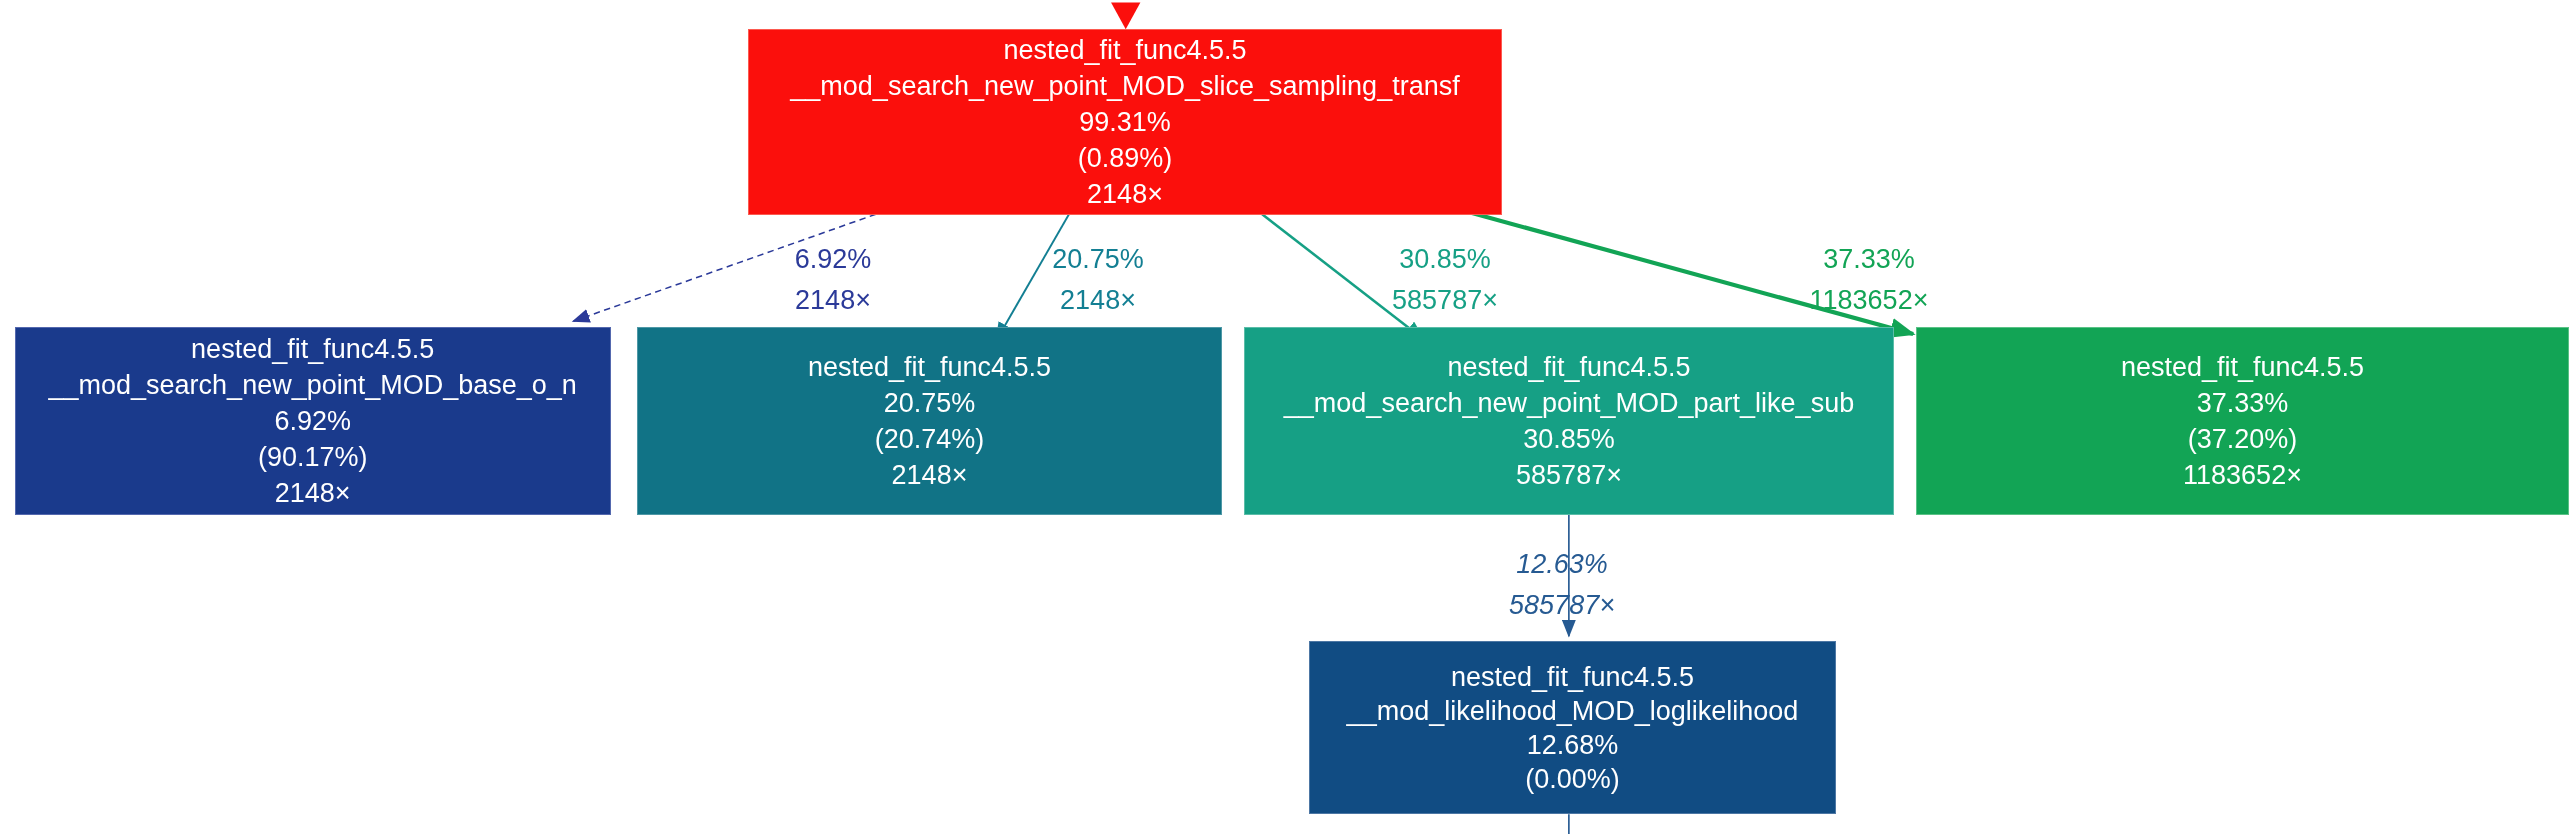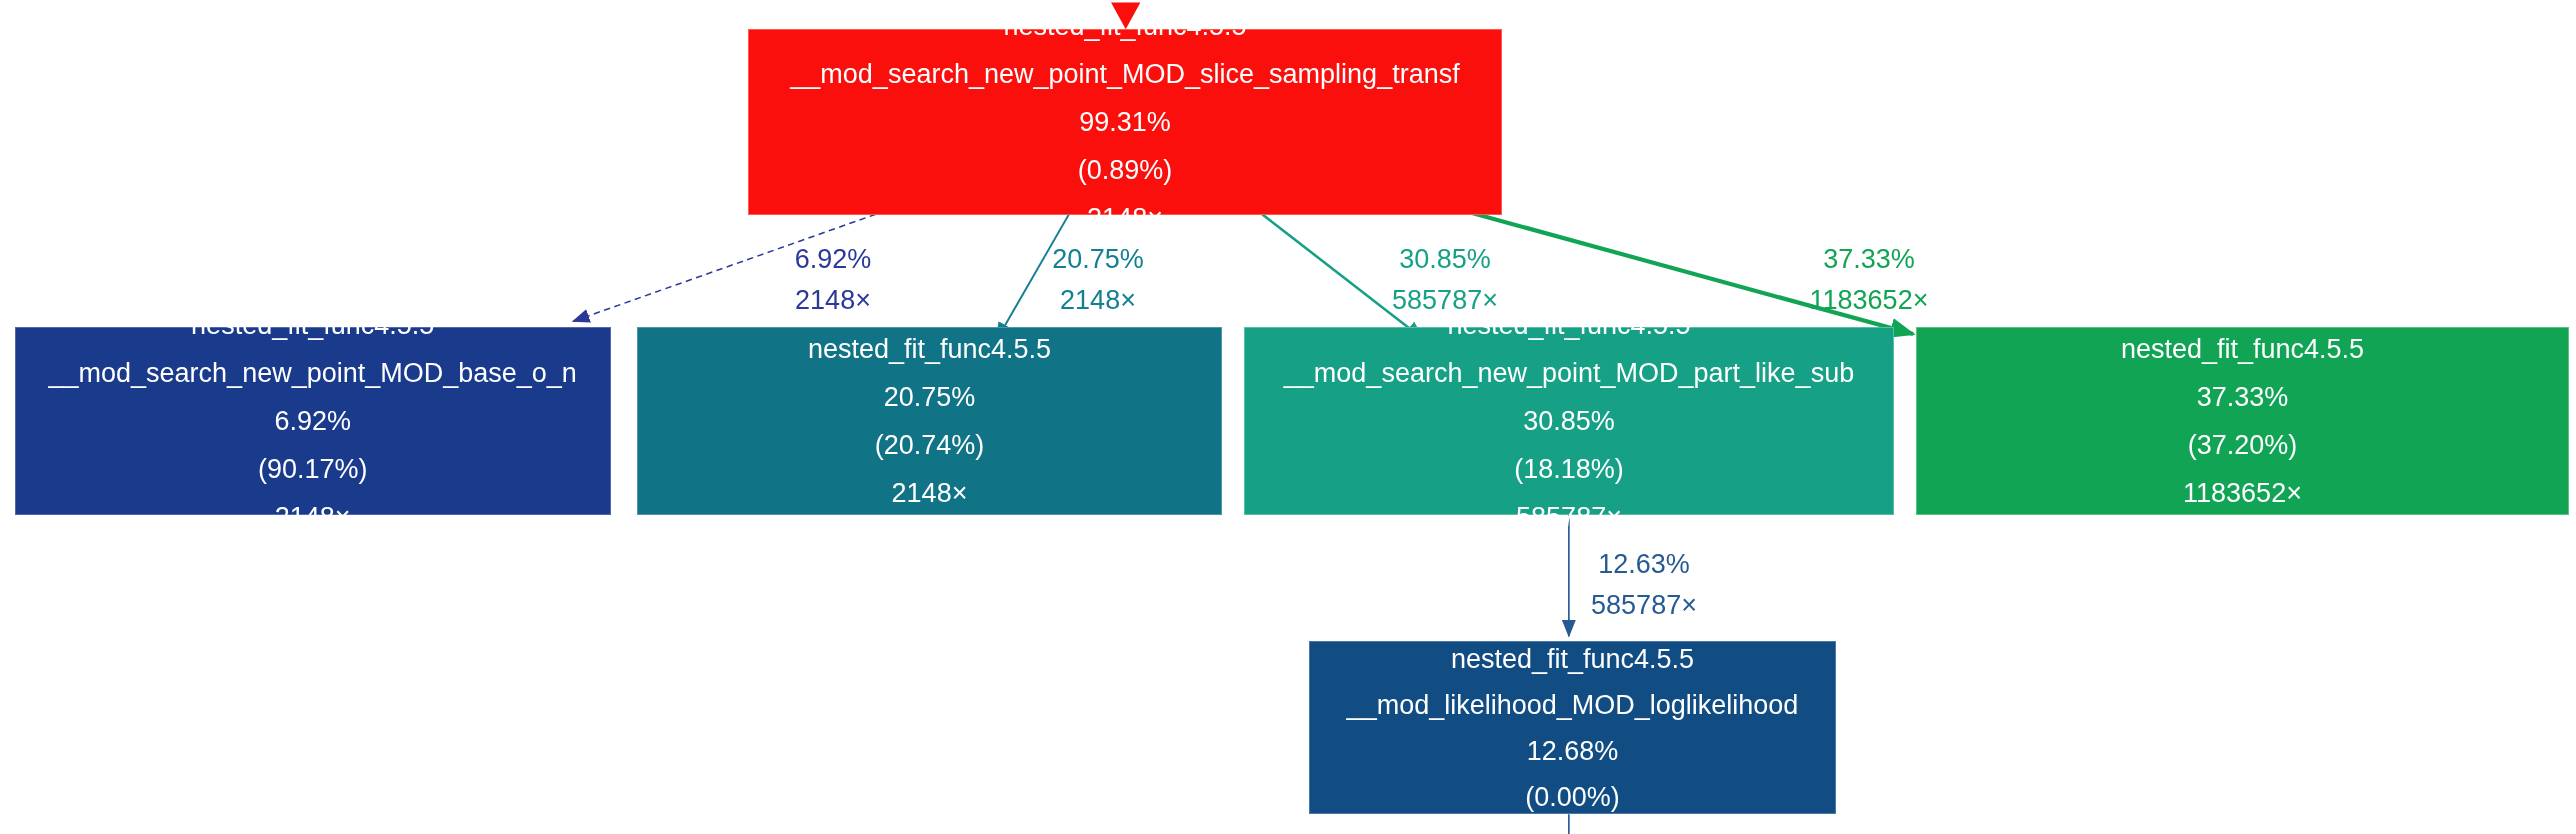--- a/index.html
+++ b/index.html
@@ -21,42 +21,41 @@
     box-sizing: border-box;
     border: 1.9px solid rgba(255,255,255,0.35);
     color: #ffffff;
     display: flex;
     flex-direction: column;
     justify-content: center;
     text-align: center;
     font-size: 27px;
     line-height: 36px;
     white-space: nowrap;
-    gap: 12px;
   }
   .node.small { line-height: 34px; }
   .node-root          { left: 748px; top: 29px;   width: 754px; height: 186px; }
   .node-base-o-n      { left: 14.7px;   top: 327px;  width: 596px;  height: 188px; }
   .node-mat-cov       { left: 637px;  top: 327px;  width: 585px;  height: 188px; }
   .node-part-like-sub { left: 1244px; top: 327px;  width: 650px; height: 188px; }
   .node-test-bnd-sub  { left: 1916px; top: 327px;  width: 653px; height: 188px; }
   .node-loglikelihood { left: 1309px; top: 641px; width: 527px;  height: 173px; }
   .edge-label {
     position: absolute;
     width: 268px;
     text-align: center;
     font-size: 27px;
     line-height: 41px;
     white-space: nowrap;
   }
   .el-1 { left: 699px; top: 239px; }
   .el-2 { left: 964px; top: 239px; }
   .el-3 { left: 1311px; top: 239px; }
   .el-4 { left: 1735px; top: 239px; }
-  .el-5 { left: 1510px; top: 544px; }
+  .el-5 { left: 1428px; top: 544px; font-style: italic; }
 </style>
 </head>
 <body>
 
 <div class="canvas">
 
   <svg class="edge-layer" viewBox="0 0 4039 1308">
     <defs>
       <marker id="arrow-navy" markerUnits="userSpaceOnUse" markerWidth="30" markerHeight="22" refX="26" refY="11" orient="auto">
         <path d="M0,0 L28,11 L0,22 z" fill="#2b3a99"></path>
@@ -110,21 +109,20 @@
     <div>nested_fit_func4.5.5</div>
     <div>20.75%</div>
     <div>(20.74%)</div>
     <div>2148×</div>
   </div>
 
   <div class="node node-part-like-sub" style="background-color: rgb(22, 160, 133); border-color: rgb(90, 189, 168);">
     <div>nested_fit_func4.5.5</div>
     <div>__mod_search_new_point_MOD_part_like_sub</div>
     <div>30.85%</div>
-    <div>(18.18%)</div>
     <div>585787×</div>
   </div>
 
   <div class="node node-test-bnd-sub" style="background-color: rgb(18, 164, 85); border-color: rgb(90, 194, 134);">
     <div>nested_fit_func4.5.5</div>
     <div>37.33%</div>
     <div>(37.20%)</div>
     <div>1183652×</div>
   </div>
 

